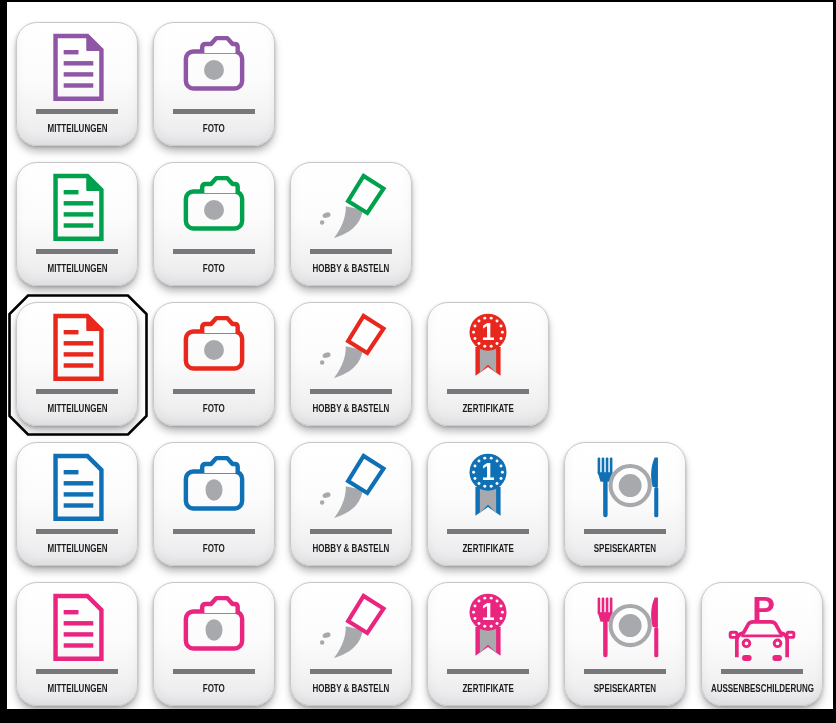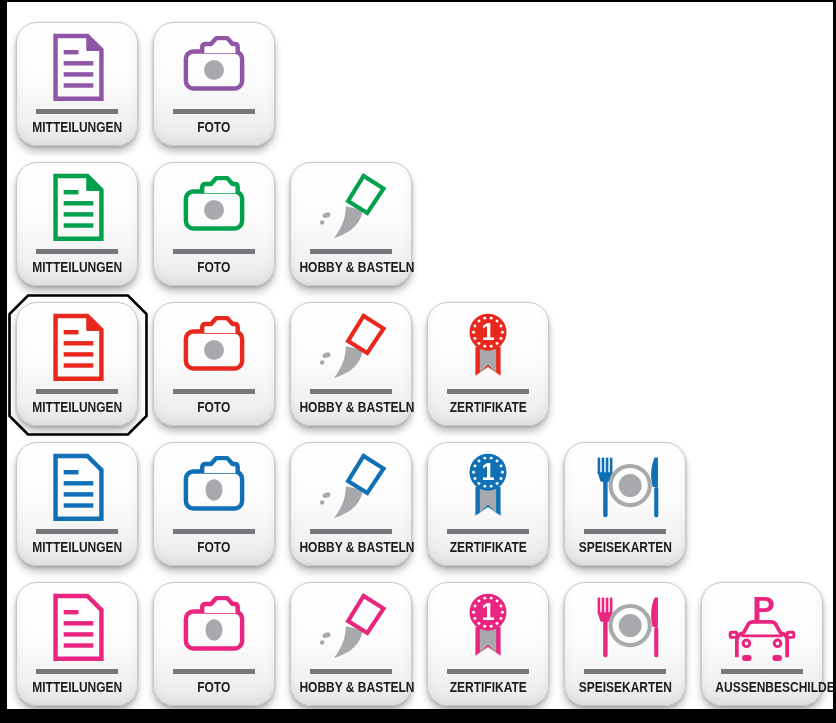--- a/index.html
+++ b/index.html
@@ -40,21 +40,21 @@
   }
   .icon svg { height: 74px; width: 100px; }
   .bar {
     position: absolute; bottom: 31px; left: 50%;
     transform: translateX(-50%);
     width: 82px; height: 5px;
   }
   .label {
     position: absolute; bottom: 11px; left: -6px; right: -6px;
     text-align: center;
-    font-size: 15px; font-weight: 700;
+    font-size: 10px; font-weight: 700;
     letter-spacing: 0px;
     line-height: 1;
   }
   .label span {
     display: inline-block;
     transform: scaleX(0.8);
     transform-origin: center;
     white-space: nowrap;
   }
   .sel-outline {

